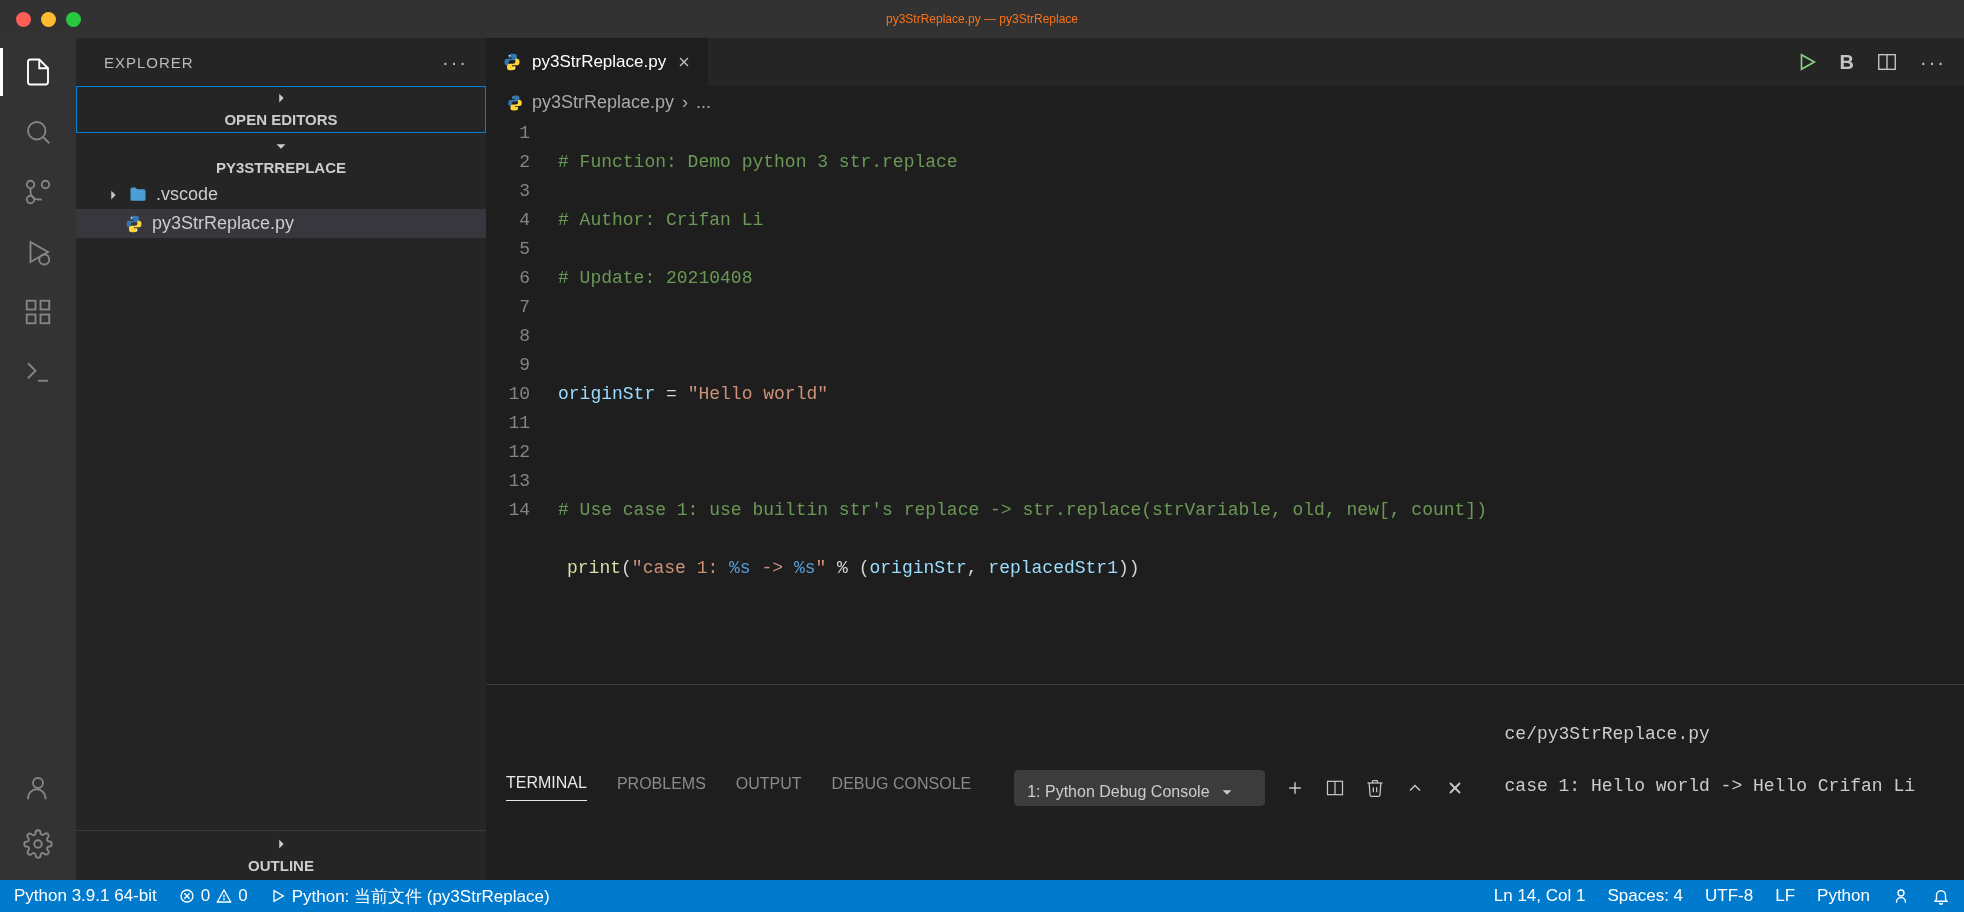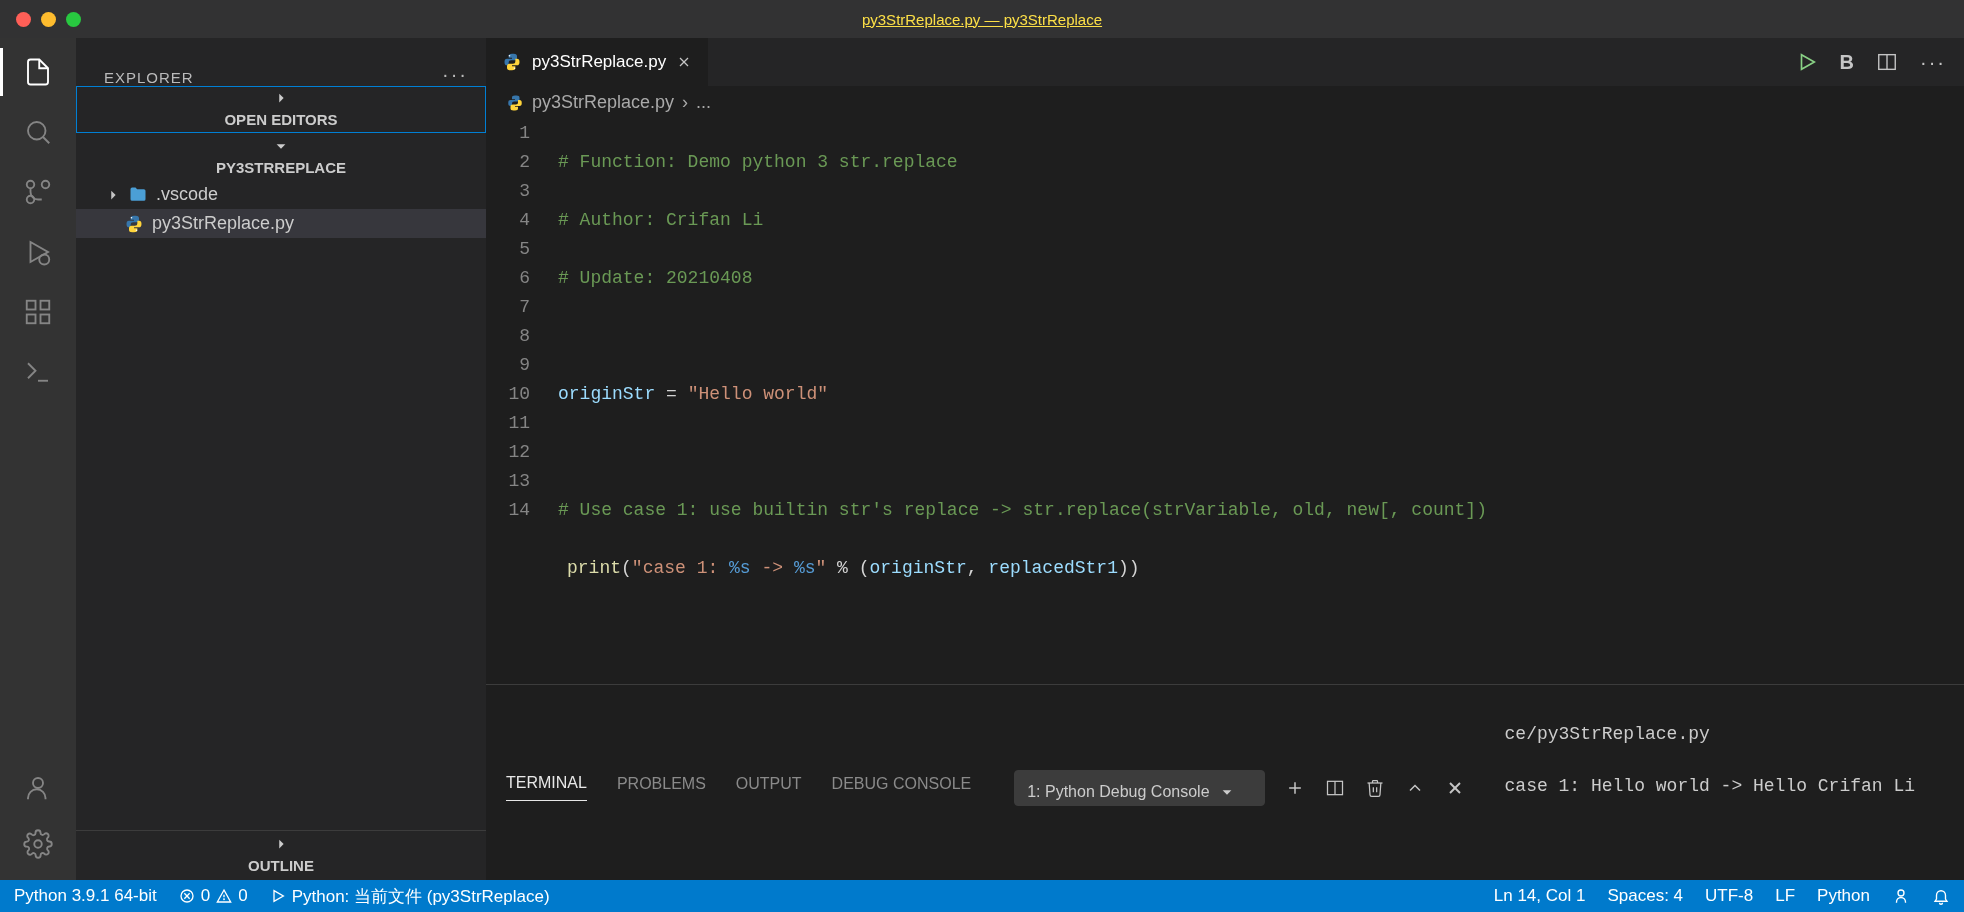--- a/index.html
+++ b/index.html
@@ -30,23 +30,22 @@
       height: 15px;
       border-radius: 50%;
     }
     .tl-red { background: #ff5f57; }
     .tl-yellow { background: #febc2e; }
     .tl-green { background: #28c840; }
     .window-title {
       position: absolute;
       left: 50%;
       transform: translateX(-50%);
-      font-size: 15px;
-      color: #fde047;
-      text-decoration: underline;
+      font-size: 12px;
+      color: #f97316;
     }
     .main-area {
       flex: 1;
       display: flex;
       min-height: 0;
     }
     .activity-bar {
       width: 76px;
       background: #333333;
       display: flex;
@@ -78,21 +77,21 @@
     }
     .sidebar {
       width: 410px;
       background: #252526;
       display: flex;
       flex-direction: column;
     }
     .sidebar-header {
       height: 48px;
       display: flex;
-      align-items: flex-end;
+      align-items: center;
       justify-content: space-between;
       padding: 0 18px 0 28px;
       font-size: 15px;
       letter-spacing: 1px;
       color: #bbbbbb;
     }
     .section-header {
       display: flex;
       align-items: center;
       gap: 6px;

